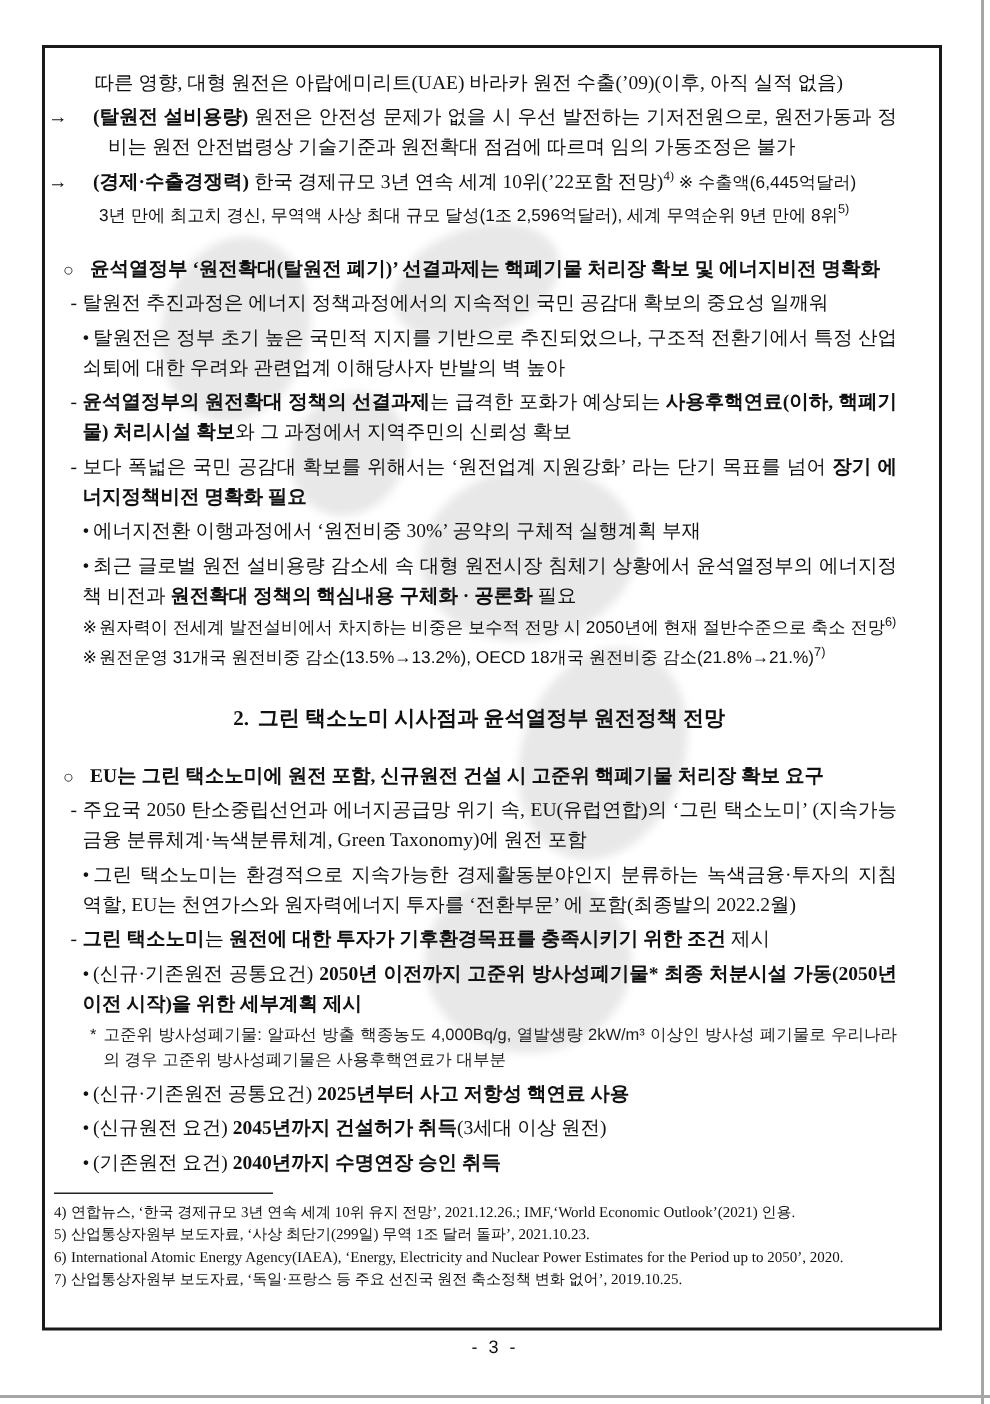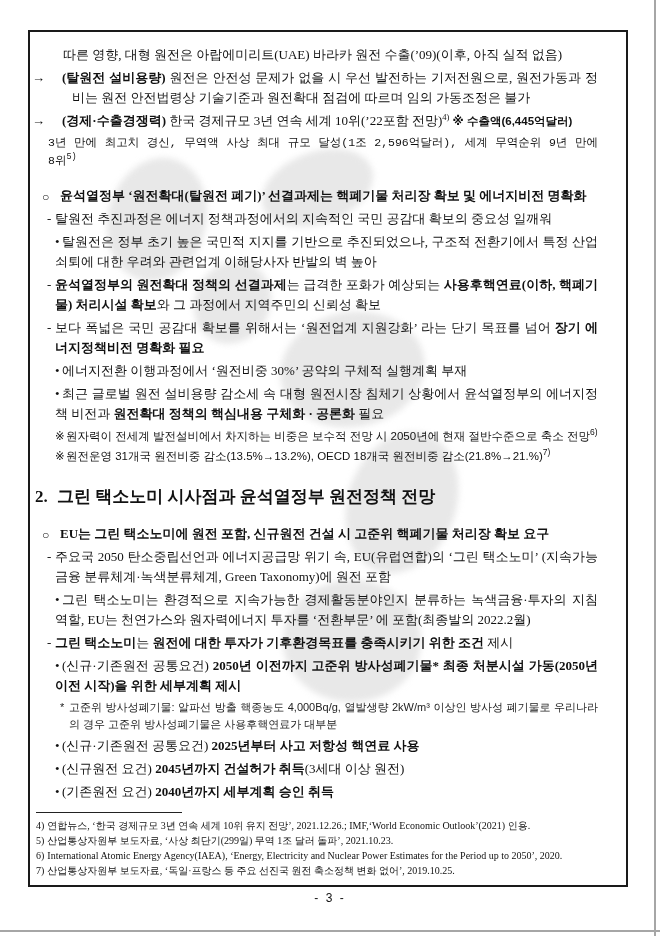--- a/index.html
+++ b/index.html
@@ -25,40 +25,40 @@
 
   .content{position:absolute;left:0;top:0;right:0;bottom:0;padding:10px 28px 0 12px;z-index:2;}
 
   .blk{position:relative;font-size:13px;line-height:20px;margin:3px 0;text-align:justify;}
   .mk{position:absolute;left:0;top:0;}
 
   .cont-first{padding-left:21px;}
   .arrow{padding-left:30px;text-indent:-10px;}
   .arrow .mk{left:0;}
   .arrow-cont{padding-left:6px;font-size:11.5px;line-height:18px;margin-top:0;
-              font-family:Liberation Mono, monospace;}
+              font-family:Liberation Sans, sans-serif;margin-left:18px;}
   .circle{padding-left:18px;}
   .circle .mk{left:0;font-size:12px;top:1px;}
   .dash{padding-left:13px;}
   .dash .mk{left:5px;}
   .bullet{padding-left:13px;text-indent:7px;}
   .bullet .mk{left:6px;}
   .refnote{padding-left:24px;font-size:11.5px;line-height:19px;margin:1px 0;
            font-family:"Liberation Sans","DejaVu Sans",sans-serif;}
   .refnote .mk{left:13px;}
   .starnote{padding-left:27px;font-size:11px;line-height:17px;margin:2px 0;color:#222;
             font-family:"Liberation Sans","DejaVu Sans",sans-serif;}
   .starnote .mk{left:18px;}
-  .h2{font-size:17px;font-weight:bold;margin-left:-7px;margin-top:20px;margin-bottom:12px;
-      text-align:left;padding-left:0;line-height:22px;}
+  .h2{font-size:14px;font-weight:bold;margin-left:-7px;margin-top:20px;margin-bottom:12px;
+      text-align:center;padding-left:0;line-height:22px;}
   .h2 .mk{position:static;display:inline-block;width:22px;}
   .gap-lg{margin-top:16px;}
 
   .b{font-weight:bold;}
-  .sm{font-size:11.5px;font-family:"Liberation Sans","DejaVu Sans",sans-serif;font-weight:bold;}
+  .sm{font-size:11.5px;font-family:"Liberation Sans","DejaVu Sans",sans-serif;}
   .sup{vertical-align:super;font-size:8.5px;line-height:0;}
 
   .fnsep{width:146px;border-top:1px solid #222;margin:10px 0 5px -6px;}
   .fn{font-size:10px;line-height:15px;margin-left:-6px;text-align:left;color:#111;
       font-family:Liberation Serif, serif;white-space:nowrap;overflow:hidden;}
   .fn .num{display:inline-block;margin-right:3px;}
 
   .pageno{position:absolute;left:0;top:891px;width:660px;text-align:center;
           font-size:12px;letter-spacing:2px;color:#111;
           font-family:"Liberation Sans","DejaVu Sans",sans-serif;}
@@ -90,21 +90,21 @@
       <div class="blk refnote"><span class="mk">※</span><span class="run">원전운영 31개국 원전비중 감소(13.5%→13.2%), OECD 18개국 원전비중 감소(21.8%→21.%)</span><span class="run sup">7)</span></div>
       <div class="blk h2"><span class="mk">2.</span><span class="run b">그린 택소노미 시사점과 윤석열정부 원전정책 전망</span></div>
       <div class="blk circle gap-lg"><span class="mk">○</span><span class="run b">EU는 그린 택소노미에 원전 포함, 신규원전 건설 시 고준위 핵폐기물 처리장 확보 요구</span></div>
       <div class="blk dash"><span class="mk">-</span><span class="run">주요국 2050 탄소중립선언과 에너지공급망 위기 속, EU(유럽연합)의 ‘그린 택소노미’ (지속가능금융 분류체계·녹색분류체계, Green Taxonomy)에 원전 포함</span></div>
       <div class="blk bullet"><span class="mk">•</span><span class="run">그린 택소노미는 환경적으로 지속가능한 경제활동분야인지 분류하는 녹색금융·투자의 지침 역할, EU는 천연가스와 원자력에너지 투자를 ‘전환부문’ 에 포함(최종발의 2022.2월)</span></div>
       <div class="blk dash"><span class="mk">-</span><span class="run b">그린 택소노미</span><span class="run">는 </span><span class="run b">원전에 대한 투자가 기후환경목표를 충족시키기 위한 조건</span><span class="run"> 제시</span></div>
       <div class="blk bullet"><span class="mk">•</span><span class="run">(신규·기존원전 공통요건) </span><span class="run b">2050년 이전까지 고준위 방사성폐기물* 최종 처분시설 가동(2050년 이전 시작)을 위한 세부계획 제시</span></div>
       <div class="blk starnote"><span class="mk">*</span><span class="run">고준위 방사성폐기물: 알파선 방출 핵종농도 4,000Bq/g, 열발생량 2kW/m³ 이상인 방사성 폐기물로 우리나라의 경우 고준위 방사성폐기물은 사용후핵연료가 대부분</span></div>
       <div class="blk bullet"><span class="mk">•</span><span class="run">(신규·기존원전 공통요건) </span><span class="run b">2025년부터 사고 저항성 핵연료 사용</span></div>
       <div class="blk bullet"><span class="mk">•</span><span class="run">(신규원전 요건) </span><span class="run b">2045년까지 건설허가 취득</span><span class="run">(3세대 이상 원전)</span></div>
-      <div class="blk bullet"><span class="mk">•</span><span class="run">(기존원전 요건) </span><span class="run b">2040년까지 세부계획 승인 취득</span></div>
+      <div class="blk bullet"><span class="mk">•</span><span class="run">(기존원전 요건) </span><span class="run b">2040년까지 수명연장 승인 취득</span></div>
       <div class="fnsep"></div>
       <div class="fn"><span class="num">4)</span><span>연합뉴스, ‘한국 경제규모 3년 연속 세계 10위 유지 전망’, 2021.12.26.; IMF,‘World Economic Outlook’(2021) 인용.</span></div>
       <div class="fn"><span class="num">5)</span><span>산업통상자원부 보도자료, ‘사상 최단기(299일) 무역 1조 달러 돌파’, 2021.10.23.</span></div>
       <div class="fn"><span class="num">6)</span><span>International Atomic Energy Agency(IAEA), ‘Energy, Electricity and Nuclear Power Estimates for the Period up to 2050’, 2020.</span></div>
       <div class="fn"><span class="num">7)</span><span>산업통상자원부 보도자료, ‘독일·프랑스 등 주요 선진국 원전 축소정책 변화 없어’, 2019.10.25.</span></div>
     </div>
 </div>
 
 <div class="pageno">- 3 -</div>
 

